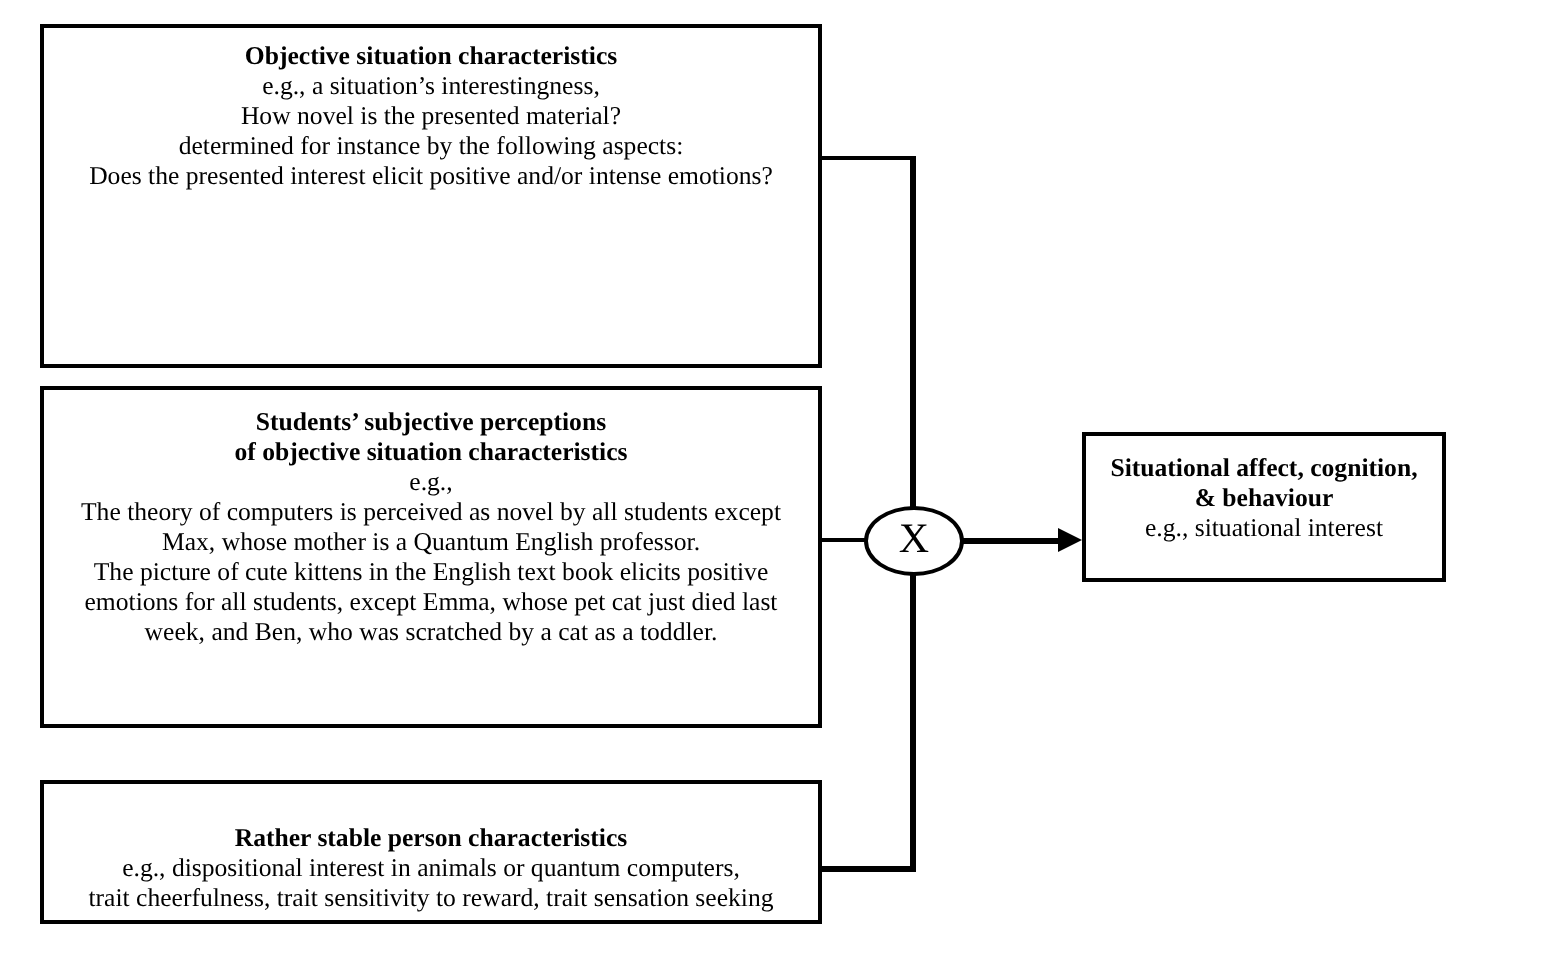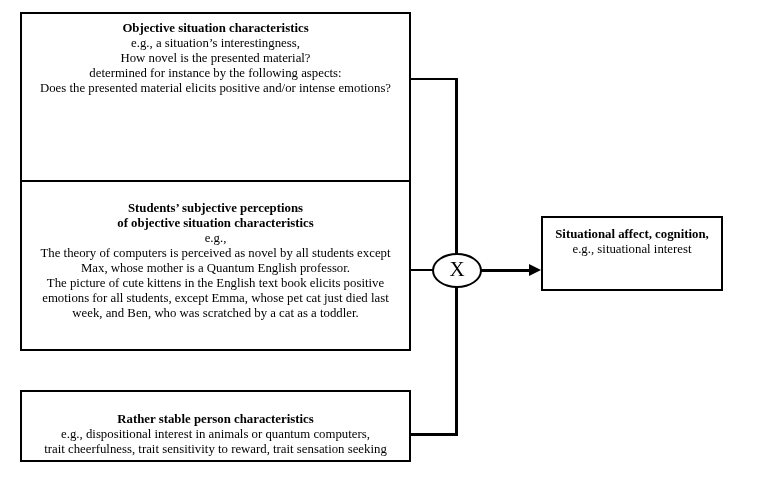--- a/index.html
+++ b/index.html
@@ -23,21 +23,21 @@
     background: #ffffff;
     text-align: center;
     font-size: 12.8px;
     line-height: 15px;
   }
   .title { font-weight: bold; }
   .ln { white-space: nowrap; }
   .gap { margin-top: 0; }
 
   #box-objective { left: 20px;  top: 12px;  width: 391px; height: 172px; padding-top: 7px; }
-  #box-subjective{ left: 20px;  top: 180px; width: 391px; height: 171px; padding-top: 19px; }
+  #box-subjective{ left: 20px;  top: 193px; width: 391px; height: 171px; padding-top: 9px; }
   #box-person    { left: 20px;  top: 390px; width: 391px; height: 72px;  padding-top: 20px; }
   #box-outcome   { left: 541px; top: 216px; width: 182px; height: 75px;  padding-top: 9px; }
 
   .connector {
     position: absolute;
     background: #000000;
     z-index: 1;
   }
   #conn-top-h    { left: 410px; top: 78px;  width: 47px; height: 2px; }
   #conn-trunk    { left: 455px; top: 78px;  width: 3px;  height: 358px; }
@@ -78,21 +78,21 @@
 </head>
 <body>
 
 <div class="canvas">
 
   <div class="box" id="box-objective">
     <div class="title ln">Objective situation characteristics</div>
     <div class="ln gap">e.g., a situation’s interestingness,</div>
     <div class="ln gap">How novel is the presented material?</div>
     <div class="ln">determined for instance by the following aspects:</div>
-    <div class="ln gap">Does the presented material elicits positive and/or intense emotions?</div>
+    <div class="ln gap">Does the presented interest elicit positive and/or intense emotions?</div>
   </div>
 
   <div class="box" id="box-subjective">
     <div class="title ln">Students’ subjective perceptions</div>
     <div class="title ln">of objective situation characteristics</div>
     <div class="ln gap">e.g.,</div>
     <div class="ln">The theory of computers is perceived as novel by all students except</div>
     <div class="ln">Max, whose mother is a Quantum English professor.</div>
     <div class="ln gap">The picture of cute kittens in the English text book elicits positive</div>
     <div class="ln">emotions for all students, except Emma, whose pet cat just died last</div>
@@ -112,16 +112,17 @@
 
   <div id="multiply-node">
     <span>X</span>
   </div>
 
   <div class="connector" id="arrow-shaft"></div>
   <div id="arrow-head"></div>
 
   <div class="box" id="box-outcome">
     <div class="title ln">Situational affect, cognition,</div>
+    <div class="title ln">&amp; behaviour</div>
     <div class="ln gap">e.g., situational interest</div>
   </div>
 
 </div>
 
 </body></html>

